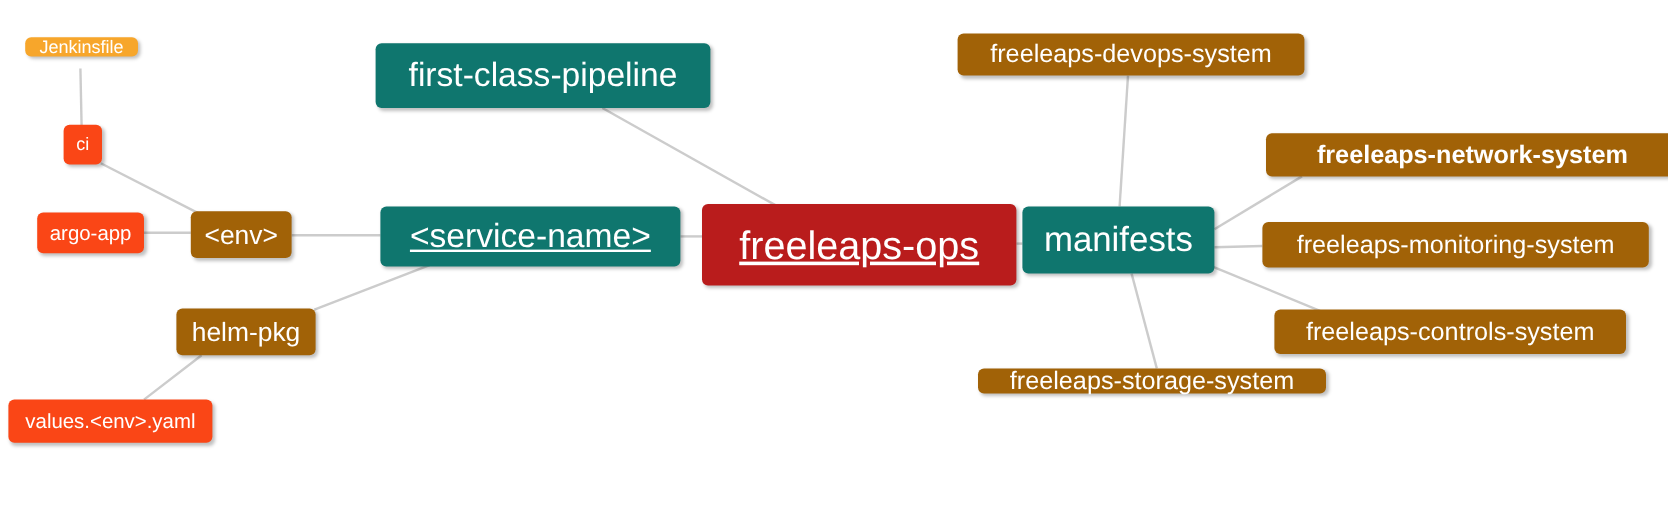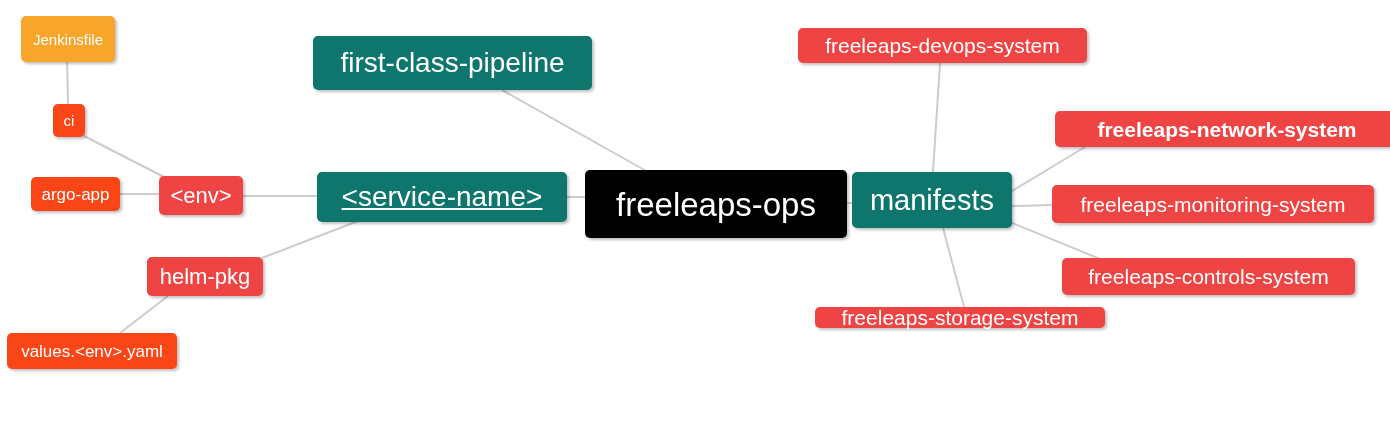--- a/index.html
+++ b/index.html
@@ -31,27 +31,27 @@
     align-items: center;
     justify-content: center;
     color: #ffffff;
     border-radius: 5px;
     box-shadow: 2px 2px 3px rgba(0,0,0,0.25);
     white-space: nowrap;
     cursor: pointer;
     box-sizing: border-box;
     line-height: 1;
   }
-  .dark   { background: #000000; }
+  .dark   { background: #b91c1c; text-decoration: underline; }
   .blue   { background: #0f766e; }
-  .green  { background: #ef4444; }
+  .green  { background: #a16207; }
   .red    { background: #fa4616; }
   .orange { background: #f7a62b; }
 
-  #n-jenkinsfile          { left: 21px;   top: 16px;  width: 94px;  height: 46px; font-size: 15px; }
+  #n-jenkinsfile          { left: 21px;   top: 31px;  width: 94px;  height: 16px; font-size: 15px; }
   #n-ci                   { left: 53px;   top: 104px; width: 32px;  height: 33px; font-size: 15px; }
   #n-argo-app             { left: 31px;   top: 177px; width: 89px;  height: 34px; font-size: 17px; }
   #n-env                  { left: 159px;  top: 176px; width: 84px;  height: 39px; font-size: 22px; }
   #n-first-class-pipeline { left: 313px;  top: 36px;  width: 279px; height: 54px; font-size: 28px; }
   #n-service-name         { left: 317px;  top: 172px; width: 250px; height: 50px; font-size: 28px; text-decoration: underline; }
   #n-freeleaps-ops        { left: 585px;  top: 170px; width: 262px; height: 68px; font-size: 33px; }
   #n-manifests            { left: 852px;  top: 172px; width: 160px; height: 56px; font-size: 29px; }
   #n-helm-pkg             { left: 147px;  top: 257px; width: 116px; height: 39px; font-size: 22px; }
   #n-values-env-yaml      { left: 7px;    top: 333px; width: 170px; height: 36px; font-size: 17px; }
   #n-devops-system        { left: 798px;  top: 28px;  width: 289px; height: 35px; font-size: 21px; }

